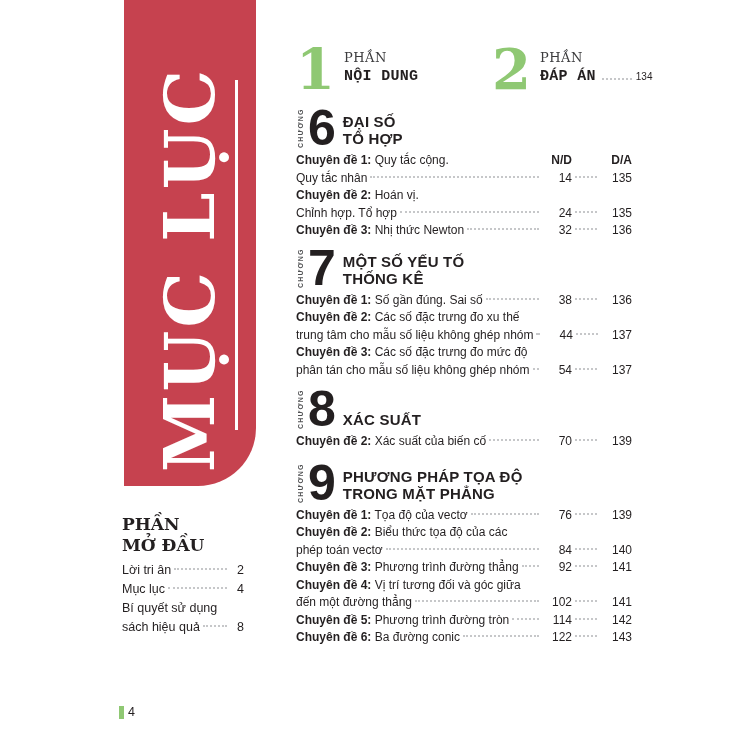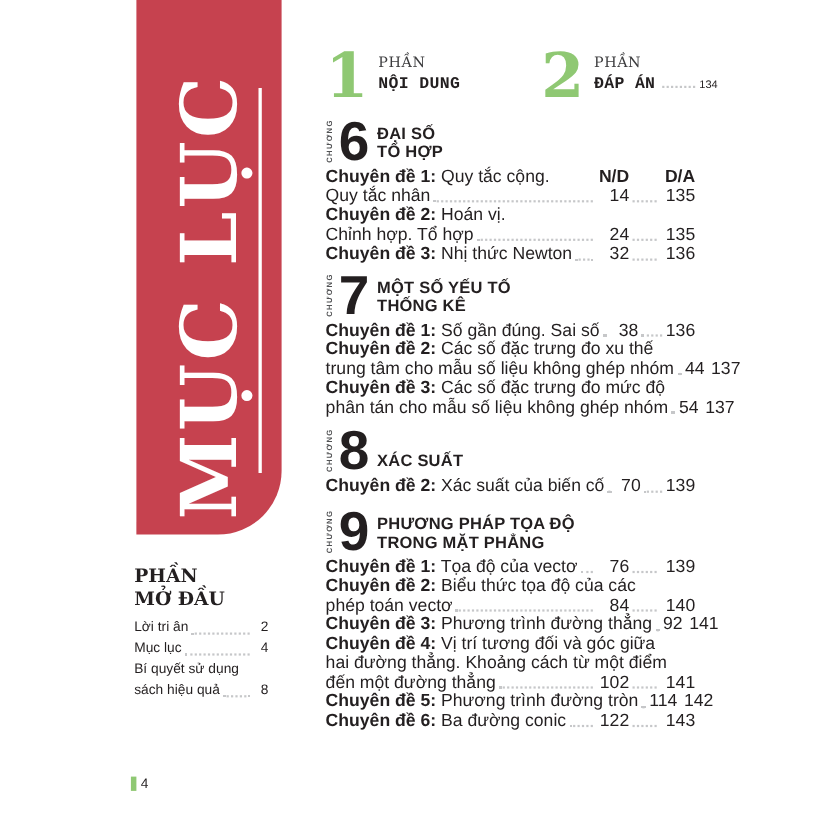--- a/index.html
+++ b/index.html
@@ -10,21 +10,21 @@
   .banner{position:absolute;left:124px;top:0;width:132px;height:486px;background:#c6424f;
     border-radius:0 0 58px 0;display:flex;align-items:center;justify-content:center;}
   .banner-text{font-family:"DejaVu Serif",serif;font-weight:bold;color:#fff;font-size:70px;
     letter-spacing:3px;white-space:nowrap;transform:rotate(-90deg) translateX(-26px);}
   .banner-line{position:absolute;right:18px;top:80px;bottom:56px;width:3px;background:#fff;}
 
   
   .intro{position:absolute;left:122px;top:514px;width:122px;}
   .ih{font-family:"DejaVu Serif",serif;font-weight:bold;font-size:17px;line-height:21px;}
   .ilist{margin-top:5px;}
-  .irow{display:flex;align-items:flex-end;font-size:12.5px;line-height:19px;white-space:nowrap;}
+  .irow{display:flex;align-items:center;font-size:12.5px;line-height:19px;white-space:nowrap;}
   .irow .dots{flex:1 1 4px;min-width:4px;border-bottom:2px dotted #c6c7c9;margin:0 3px 3px 3px;}
   .irow .pg{min-width:14px;text-align:right;}
 
   
   .footer{position:absolute;left:119px;top:705px;display:flex;align-items:center;gap:4px;}
   .fbar{width:5px;height:13px;background:#8fc873;}
   .fnum{font-size:12.5px;}
 
   
   .main{position:absolute;left:296px;top:32px;width:372px;}
@@ -50,21 +50,21 @@
   .chapter[data-name="chapter-7"]{margin-top:8px;}
   .chapter[data-name="chapter-8"]{margin-top:10px;}
   .chapter[data-name="chapter-9"]{margin-top:12px;}
   .chead{display:flex;align-items:flex-end;}
   .chuong{writing-mode:vertical-rl;transform:rotate(180deg);font-size:7px;font-weight:bold;
     letter-spacing:1.2px;color:#515254;height:40px;line-height:10px;}
   .cnum{font-size:50px;line-height:40px;font-weight:bold;margin-left:2px;letter-spacing:-1px;}
   .ctitle{margin-left:8px;margin-bottom:1px;font-weight:bold;font-size:15px;line-height:17px;
     letter-spacing:.2px;}
   .rows{margin-top:4px;width:336px;}
-  .row{display:flex;align-items:flex-end;font-size:16px;line-height:17.5px;white-space:nowrap;}
+  .row{display:flex;align-items:center;font-size:12px;line-height:17.5px;white-space:nowrap;}
   .row b{font-weight:bold;}
   .row .dots{flex:1 1 4px;min-width:4px;border-bottom:2px dotted #c6c7c9;margin:0 3px 3px 3px;}
   .row .sp{flex:1;}
   .row .nd,.row .ndh{width:30px;text-align:right;}
   .row .dots2{width:22px;border-bottom:2px dotted #c6c7c9;margin:0 3px 3px 3px;}
   .row .da,.row .dah{width:32px;text-align:right;}
   .row .sp2{width:28px;}
   .row .ndh,.row .dah{font-weight:bold;}
 </style>
 </head>
@@ -262,23 +262,20 @@
               <span class="t" data-name="row-text"><b>Chuyên đề 3:</b> Phương trình đường thẳng</span>
               <span class="dots" data-name="dot-leader"></span>
               <span class="nd" data-name="nd-page-number">92</span>
               <span class="dots2" data-name="dot-leader"></span>
               <span class="da" data-name="da-page-number">141</span>
             </div>
             <div class="row" data-name="toc-row">
               <span class="t" data-name="row-text"><b>Chuyên đề 4:</b> Vị trí tương đối và góc giữa</span>
             </div>
             <div class="row" data-name="toc-row">
-              <span class="t" data-name="row-text">hai đường thẳng. Khoảng cách từ một điểm</span>
-            </div>
-            <div class="row" data-name="toc-row">
               <span class="t" data-name="row-text">đến một đường thẳng</span>
               <span class="dots" data-name="dot-leader"></span>
               <span class="nd" data-name="nd-page-number">102</span>
               <span class="dots2" data-name="dot-leader"></span>
               <span class="da" data-name="da-page-number">141</span>
             </div>
             <div class="row" data-name="toc-row">
               <span class="t" data-name="row-text"><b>Chuyên đề 5:</b> Phương trình đường tròn</span>
               <span class="dots" data-name="dot-leader"></span>
               <span class="nd" data-name="nd-page-number">114</span>

